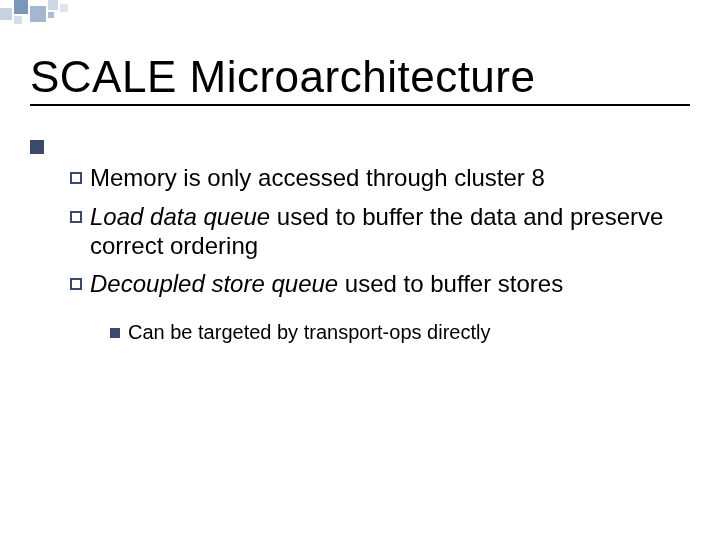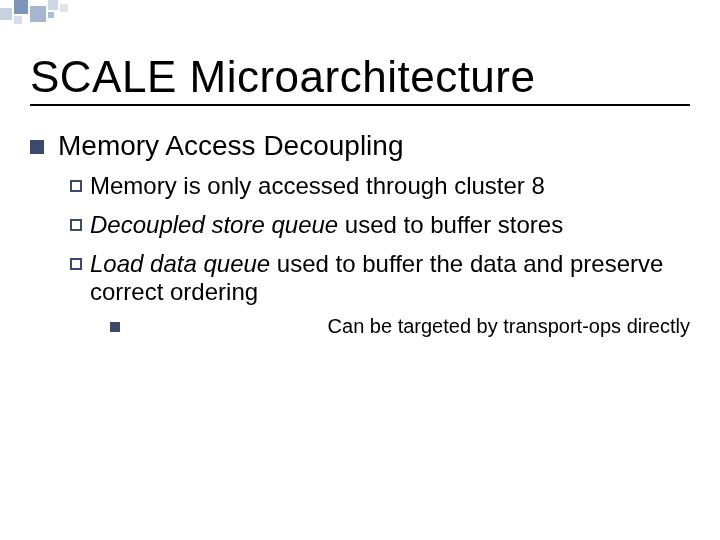--- a/index.html
+++ b/index.html
@@ -80,23 +80,22 @@
     margin-left: 40px;
     margin-top: 10px;
   }
   .lvl2-text {
     font-size: 24px;
     color: #000;
     line-height: 1.2;
   }
   .lvl3 {
     margin-left: 80px;
-    margin-top: 8px;
+    margin-top: 22px;
     margin-bottom: 6px;
-    justify-content: space-between;
   }
   .lvl3-text {
     font-size: 20px;
     color: #000;
   }
   .ital { font-style: italic; }
 </style>
 </head>
 <body>
 
@@ -110,39 +109,38 @@
   <div class="sq" style="left:60px;top:4px;width:8px;height:8px;opacity:0.2"></div>
 </div>
 
 <div class="title">SCALE Microarchitecture</div>
 <div class="title-underline"></div>
 
 <div class="content">
 
   <div class="row">
     <div class="bullet-solid"></div>
-    <div class="lvl1-text">Memory Access Decoupling</div>
   </div>
 
   <div class="row lvl2">
     <div class="bullet-hollow"></div>
     <div class="lvl2-text">Memory is only accessed through cluster 8</div>
   </div>
 
   <div class="row lvl2">
     <div class="bullet-hollow"></div>
     <div class="lvl2-text">
-      <span class="ital">Decoupled store queue</span><span> used to buffer stores</span>
+      <span class="ital">Load data queue</span><span> used to buffer the data and preserve correct ordering</span>
     </div>
   </div>
 
   <div class="row lvl2">
     <div class="bullet-hollow"></div>
     <div class="lvl2-text">
-      <span class="ital">Load data queue</span><span> used to buffer the data and preserve correct ordering</span>
+      <span class="ital">Decoupled store queue</span><span> used to buffer stores</span>
     </div>
   </div>
 
   <div class="row lvl3">
     <div class="bullet-solid sm"></div>
     <div class="lvl3-text">Can be targeted by transport-ops directly</div>
   </div>
 
 
 </div>

